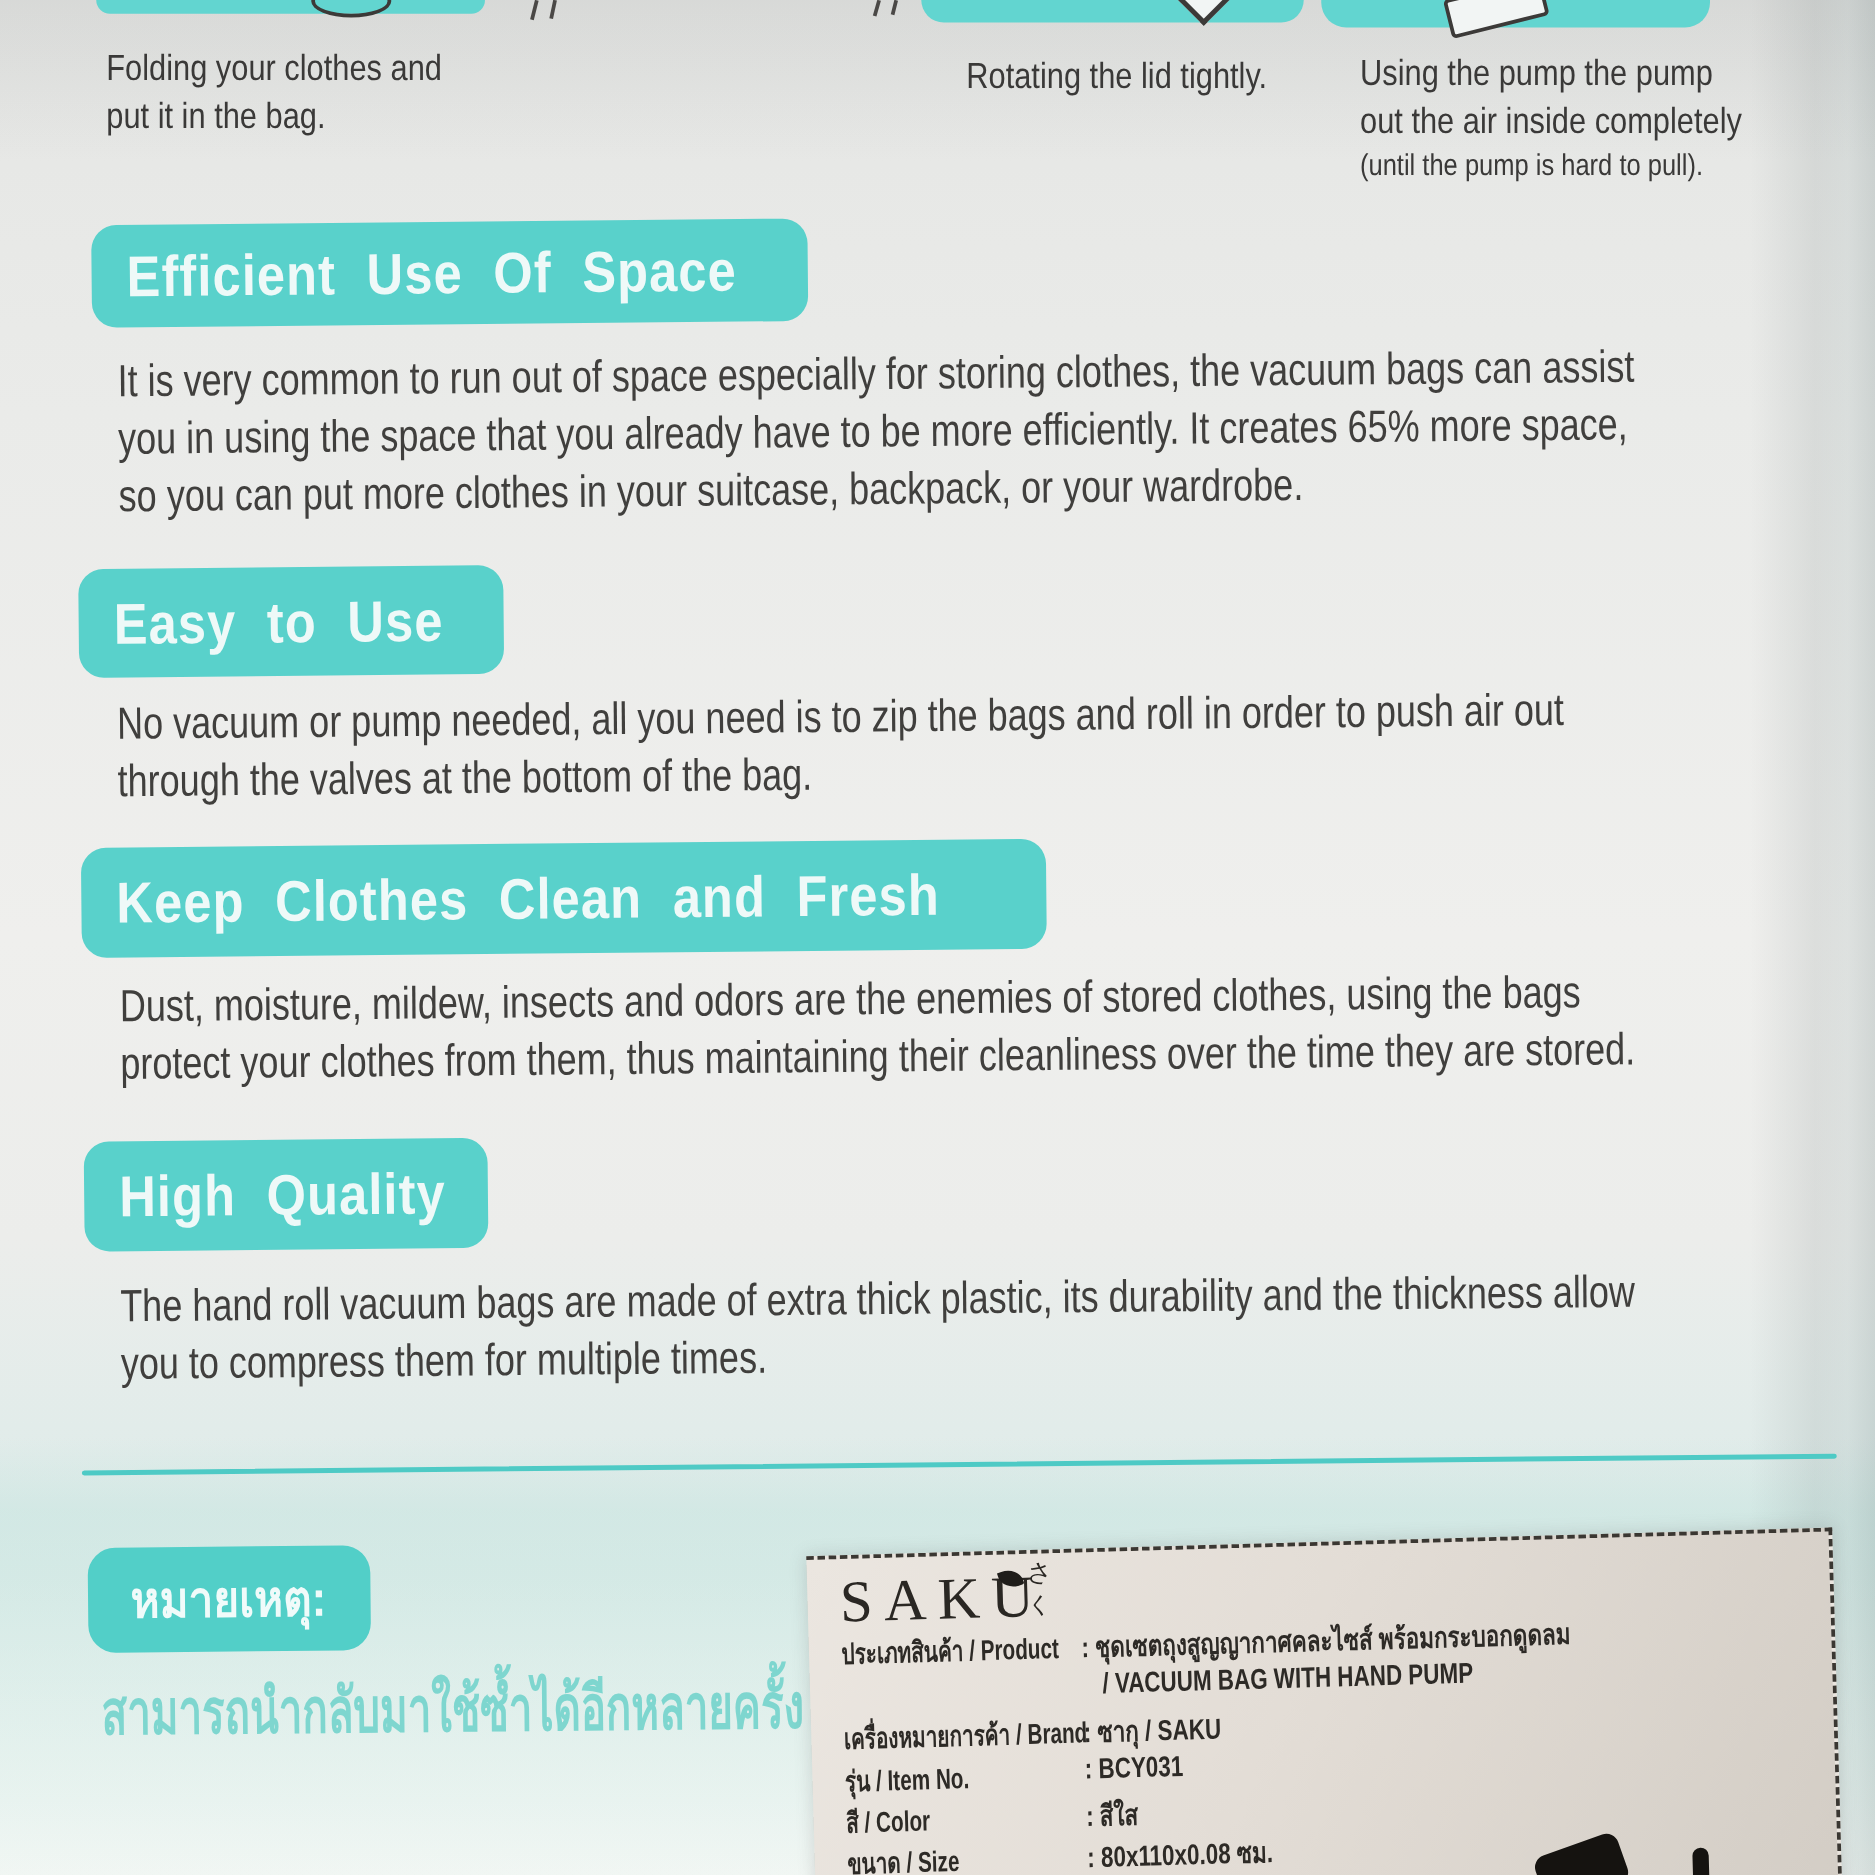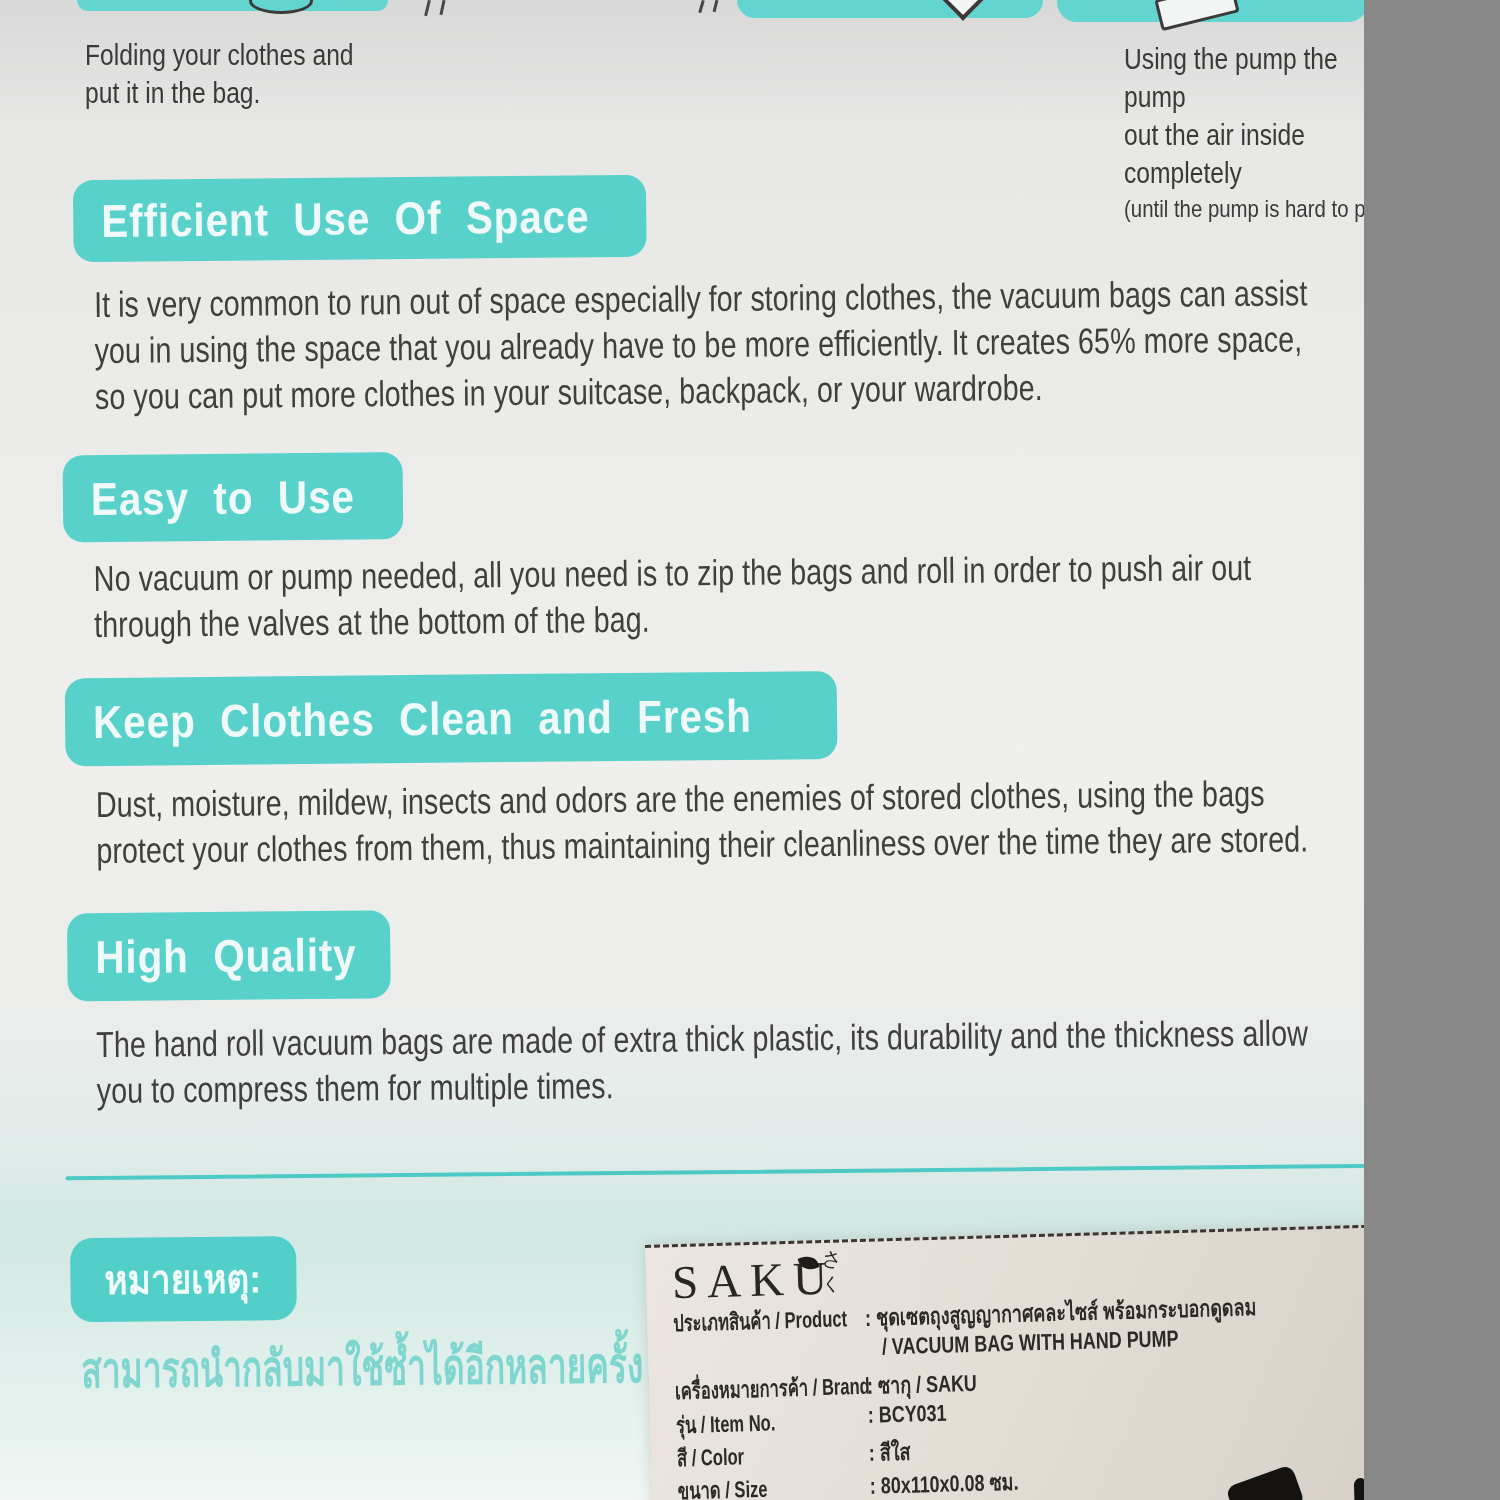--- a/index.html
+++ b/index.html
@@ -1,17 +1,17 @@
 <!DOCTYPE html>
 <html><head>
 <meta charset="utf-8">
 <style>
   html,body{margin:0;padding:0;background:#888;}
   .canvas{
-    position:relative;width:1364px;height:1500px;overflow:hidden;
+    position:relative;width:1500px;height:1500px;overflow:hidden;
     background:linear-gradient(180deg,#e5e6e4 0%,#eaebe9 22%,#efefed 50%,#ecedeb 66%,#e2ecea 76%,#dcebe8 84%,#eaf3f0 96%,#f1f6f3 100%);
     font-family:"Liberation Sans","DejaVu Sans",sans-serif;
     color:#3e3d3b;
   }
   .shade{position:absolute;inset:0;pointer-events:none;}
   .top-shade{background:linear-gradient(180deg,rgba(120,124,124,.12),rgba(120,124,124,0) 130px);}
   .right-shade{background:linear-gradient(90deg,rgba(0,0,0,0) 1400px,rgba(120,132,132,.16) 1452px,rgba(160,176,176,.22) 1478px,rgba(120,140,140,.25) 1500px);}
   .bottom-tint{position:absolute;left:0;top:1150px;width:1500px;height:350px;
     background:linear-gradient(180deg,rgba(188,226,220,0) 0,rgba(188,226,220,.35) 60px,rgba(205,236,229,.25) 180px,rgba(240,248,244,.2) 100%);}
   .topbox{position:absolute;top:0;background:#62d5d0;border-radius:0 0 20px 20px;}
@@ -71,21 +71,22 @@
   </div>
   <div class="topbox" style="left:737px;width:306px;height:18px;">
     <div class="chev" style="left:210px;top:-18px;"></div>
   </div>
   <div class="topbox" style="left:1057px;width:311px;height:22px;">
     <div class="pumpfrag" style="left:100px;top:-10px;"></div>
   </div>
 
   <div class="caption" style="left:85px;top:36px;"><span class="cond">Folding your clothes and
 put it in the bag.</span></div>
-  <div class="caption" style="left:1124px;top:40px;">
+  <div class="caption" style="left:773px;top:42px;"><span class="cond">Rotating the lid tightly.</span></div>
+  <div class="caption" style="left:1088px;top:40px;">
     <span class="cond">Using the pump the pump
 out the air inside completely</span>
     <span class="caption-sub">(until the pump is hard to pull).</span>
   </div>
 
   <div class="print">
 
     <div class="hbox" style="left:75px;top:180px;width:573px;height:82px;">
       <span class="htext">Efficient Use Of Space</span>
     </div>

